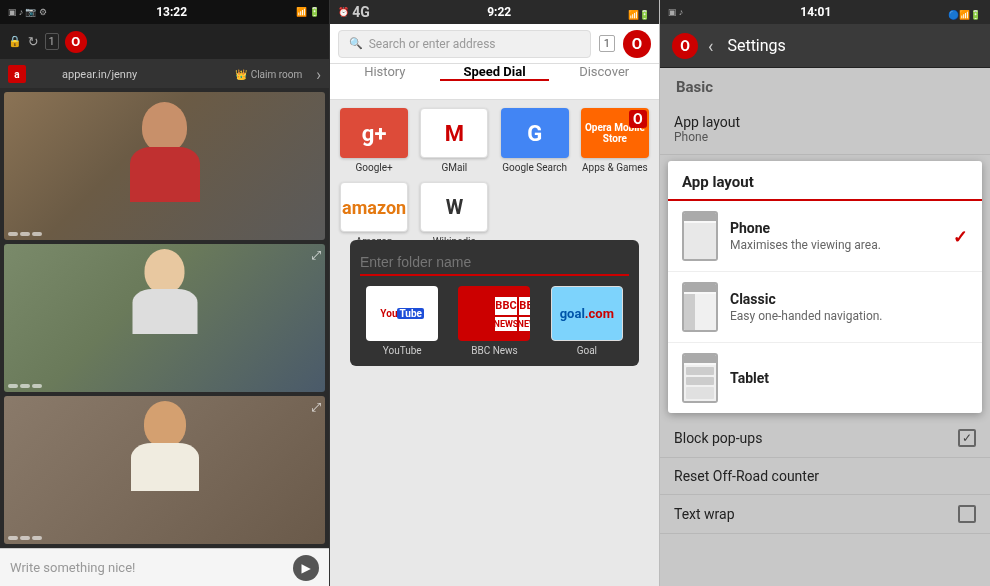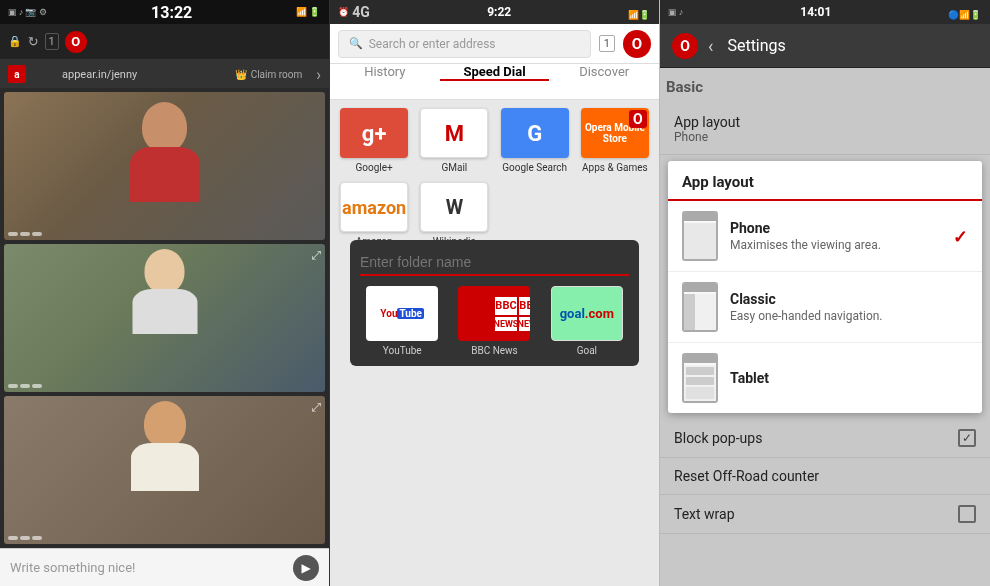--- a/index.html
+++ b/index.html
@@ -31,21 +31,21 @@
       padding: 0 8px;
       justify-content: space-between;
     }
     .statusbar-icons {
       display: flex;
       gap: 4px;
       align-items: center;
     }
     .statusbar-time {
       color: #fff;
-      font-size: 16px;
+      font-size: 12px;
       font-weight: bold;
     }
     .panel1-urlbar {
       height: 36px;
       background: #222;
       display: flex;
       align-items: center;
       padding: 0 8px;
       gap: 6px;
       border-bottom: 1px solid #333;
@@ -411,21 +411,21 @@
       color: #fff;
       font-size: 16px;
       font-weight: normal;
     }
     .panel3-content {
       flex: 1;
       background: #c8c8c8;
       overflow: hidden;
     }
     .settings-section {
-      padding: 10px 6px 4px;
+      padding: 10px 16px 4px;
     }
     .section-title {
       font-size: 15px;
       font-weight: bold;
       color: #555;
       margin-bottom: 4px;
     }
     .settings-item {
       padding: 10px 14px;
       background: #c8c8c8;
@@ -717,21 +717,21 @@
               <div style="background:#fff;color:#cc0000;font-size:11px;font-weight:bold;width:22px;height:18px;display:flex;align-items:center;justify-content:center;">BBC</div>
               <div style="background:#fff;color:#cc0000;font-size:11px;font-weight:bold;width:22px;height:18px;display:flex;align-items:center;justify-content:center;">BBC</div>
               <div style="background:#fff;color:#cc0000;font-size:9px;font-weight:bold;width:22px;height:14px;display:flex;align-items:center;justify-content:center;">NEWS</div>
               <div style="background:#fff;color:#cc0000;font-size:9px;font-weight:bold;width:22px;height:14px;display:flex;align-items:center;justify-content:center;">NEWS</div>
             </div>
           </div>
           <span class="folder-label">BBC News</span>
         </div>
 
         <div class="folder-item">
-          <div class="folder-thumb folder-goal" style="background:#86efac;display:flex;align-items:center;justify-content:center;">
+          <div class="folder-thumb folder-goal" style="background:#7dd3fc;display:flex;align-items:center;justify-content:center;">
             <span style="color:#0055aa;font-size:13px;font-weight:bold;">goal<span style="color:#cc0000">.com</span></span>
           </div>
           <span class="folder-label">Goal</span>
         </div>
       </div>
     </div>
   </div>
 </div>
 
 <div class="panel3">

